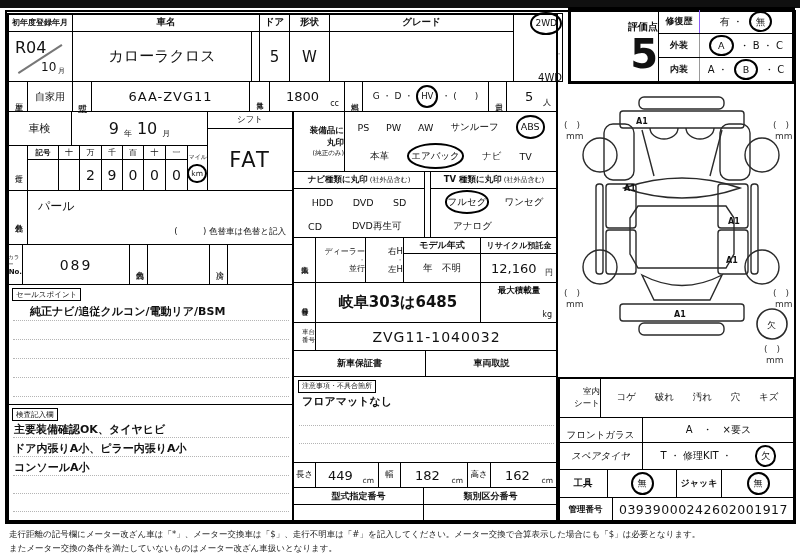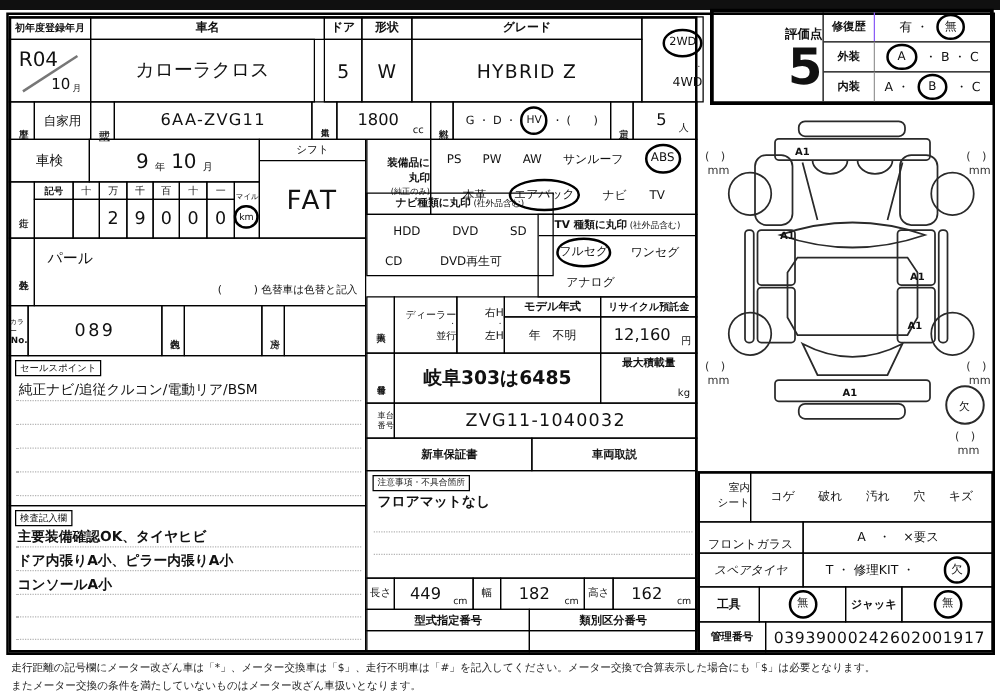--- a/index.html
+++ b/index.html
@@ -56,24 +56,21 @@
   </div>
   <div class="abs b c" style="left:72px;top:31px;width:180px;height:51px;font-size:15px;">
       <span>カローラクロス</span>
     </div>
   <div class="abs b c" style="left:259px;top:31px;width:31px;height:51px;font-size:15px;">
       <span>5</span>
     </div>
   <div class="abs b c" style="left:289px;top:31px;width:41px;height:51px;font-size:15px;">
       <span>W</span>
     </div>
-  <div class="abs b c" style="left:329px;top:31px;width:185px;height:51px;font-size:15px;letter-spacing:1px;">
-      <span>HYBRID Z</span>
-    </div>
-  <div class="abs b col" style="left:513px;top:13px;width:45px;height:69px;gap:5px;padding-left:48px;">
+  <div class="abs b col" style="left:513px;top:13px;width:45px;height:69px;gap:16px;padding-left:48px;">
     <span class="circled" style="font-size:9px;padding:5px 3px;">2WD</span>
     <span style="font-size:6px;line-height:5px;">・</span>
     <span style="font-size:10px;">4WD</span>
   </div>
 
   <div class="abs b c vert" style="left:7px;top:81px;width:21px;height:31px;font-size:8px;">
       <span>車歴</span>
     </div>
   <div class="abs b c" style="left:27px;top:81px;width:46px;height:31px;font-size:10px;">
       <span>自家用</span>
@@ -194,21 +191,21 @@
       <span>内装色</span>
     </div>
   <div class="abs b" style="left:147px;top:244px;width:63px;height:41px;"></div>
   <div class="abs b c vert" style="left:209px;top:244px;width:19px;height:41px;font-size:8px;">
       <span>冷房</span>
     </div>
   <div class="abs b" style="left:227px;top:244px;width:66px;height:41px;"></div>
 
   <div class="abs b" style="left:7px;top:284px;width:286px;height:121px;">
     <span class="tag" style="left:4px;top:3px;">セールスポイント</span>
-    <div class="abs" style="left:7px;top:19px;font-size:11px;font-weight:normal;text-align:right;">純正ナビ/追従クルコン/電動リア/BSM</div>
+    <div class="abs" style="left:22px;top:19px;font-size:11px;font-weight:bold;text-align:right;">純正ナビ/追従クルコン/電動リア/BSM</div>
     <div class="dotted" style="left:5px;top:35px;width:276px;"></div>
     <div class="dotted" style="left:5px;top:54px;width:276px;"></div>
     <div class="dotted" style="left:5px;top:73px;width:276px;"></div>
     <div class="dotted" style="left:5px;top:92px;width:276px;"></div>
     <div class="dotted" style="left:5px;top:111px;width:276px;"></div>
   </div>
 
   <div class="abs b" style="left:7px;top:404px;width:286px;height:118px;">
     <span class="tag" style="left:4px;top:3px;">検査記入欄</span>
     <div class="abs" style="left:6px;top:17px;font-size:11px;font-weight:bold;">主要装備確認OK、タイヤヒビ</div>
@@ -235,21 +232,21 @@
       <span class="circled" style="padding:5px 3px;">ABS</span>
     </div>
     <div class="sp" style="height:28px;padding:0 16px;">
       <span>本革</span>
       <span class="circled" style="padding:6px 2px;">エアバック</span>
       <span>ナビ</span>
       <span>TV</span>
     </div>
   </div>
 
-  <div class="abs b" style="left:293px;top:154px;width:150px;height:67px;">
+  <div class="abs b" style="left:293px;top:171px;width:132px;height:67px;">
     <div class="c" style="height:16px;border-bottom:1px solid #000;gap:2px;">
       <span style="font-size:8.5px;font-weight:bold;">ナビ種類に丸印</span>
       <span style="font-size:7px;">(社外品含む)</span>
     </div>
     <div class="sp" style="height:26px;padding:0 8px;font-size:9.5px;">
       <span>HDD</span>
       <span>DVD</span>
       <span>SD</span>
     </div>
     <div class="cl" style="height:22px;padding:0 14px;gap:30px;font-size:9.5px;">

